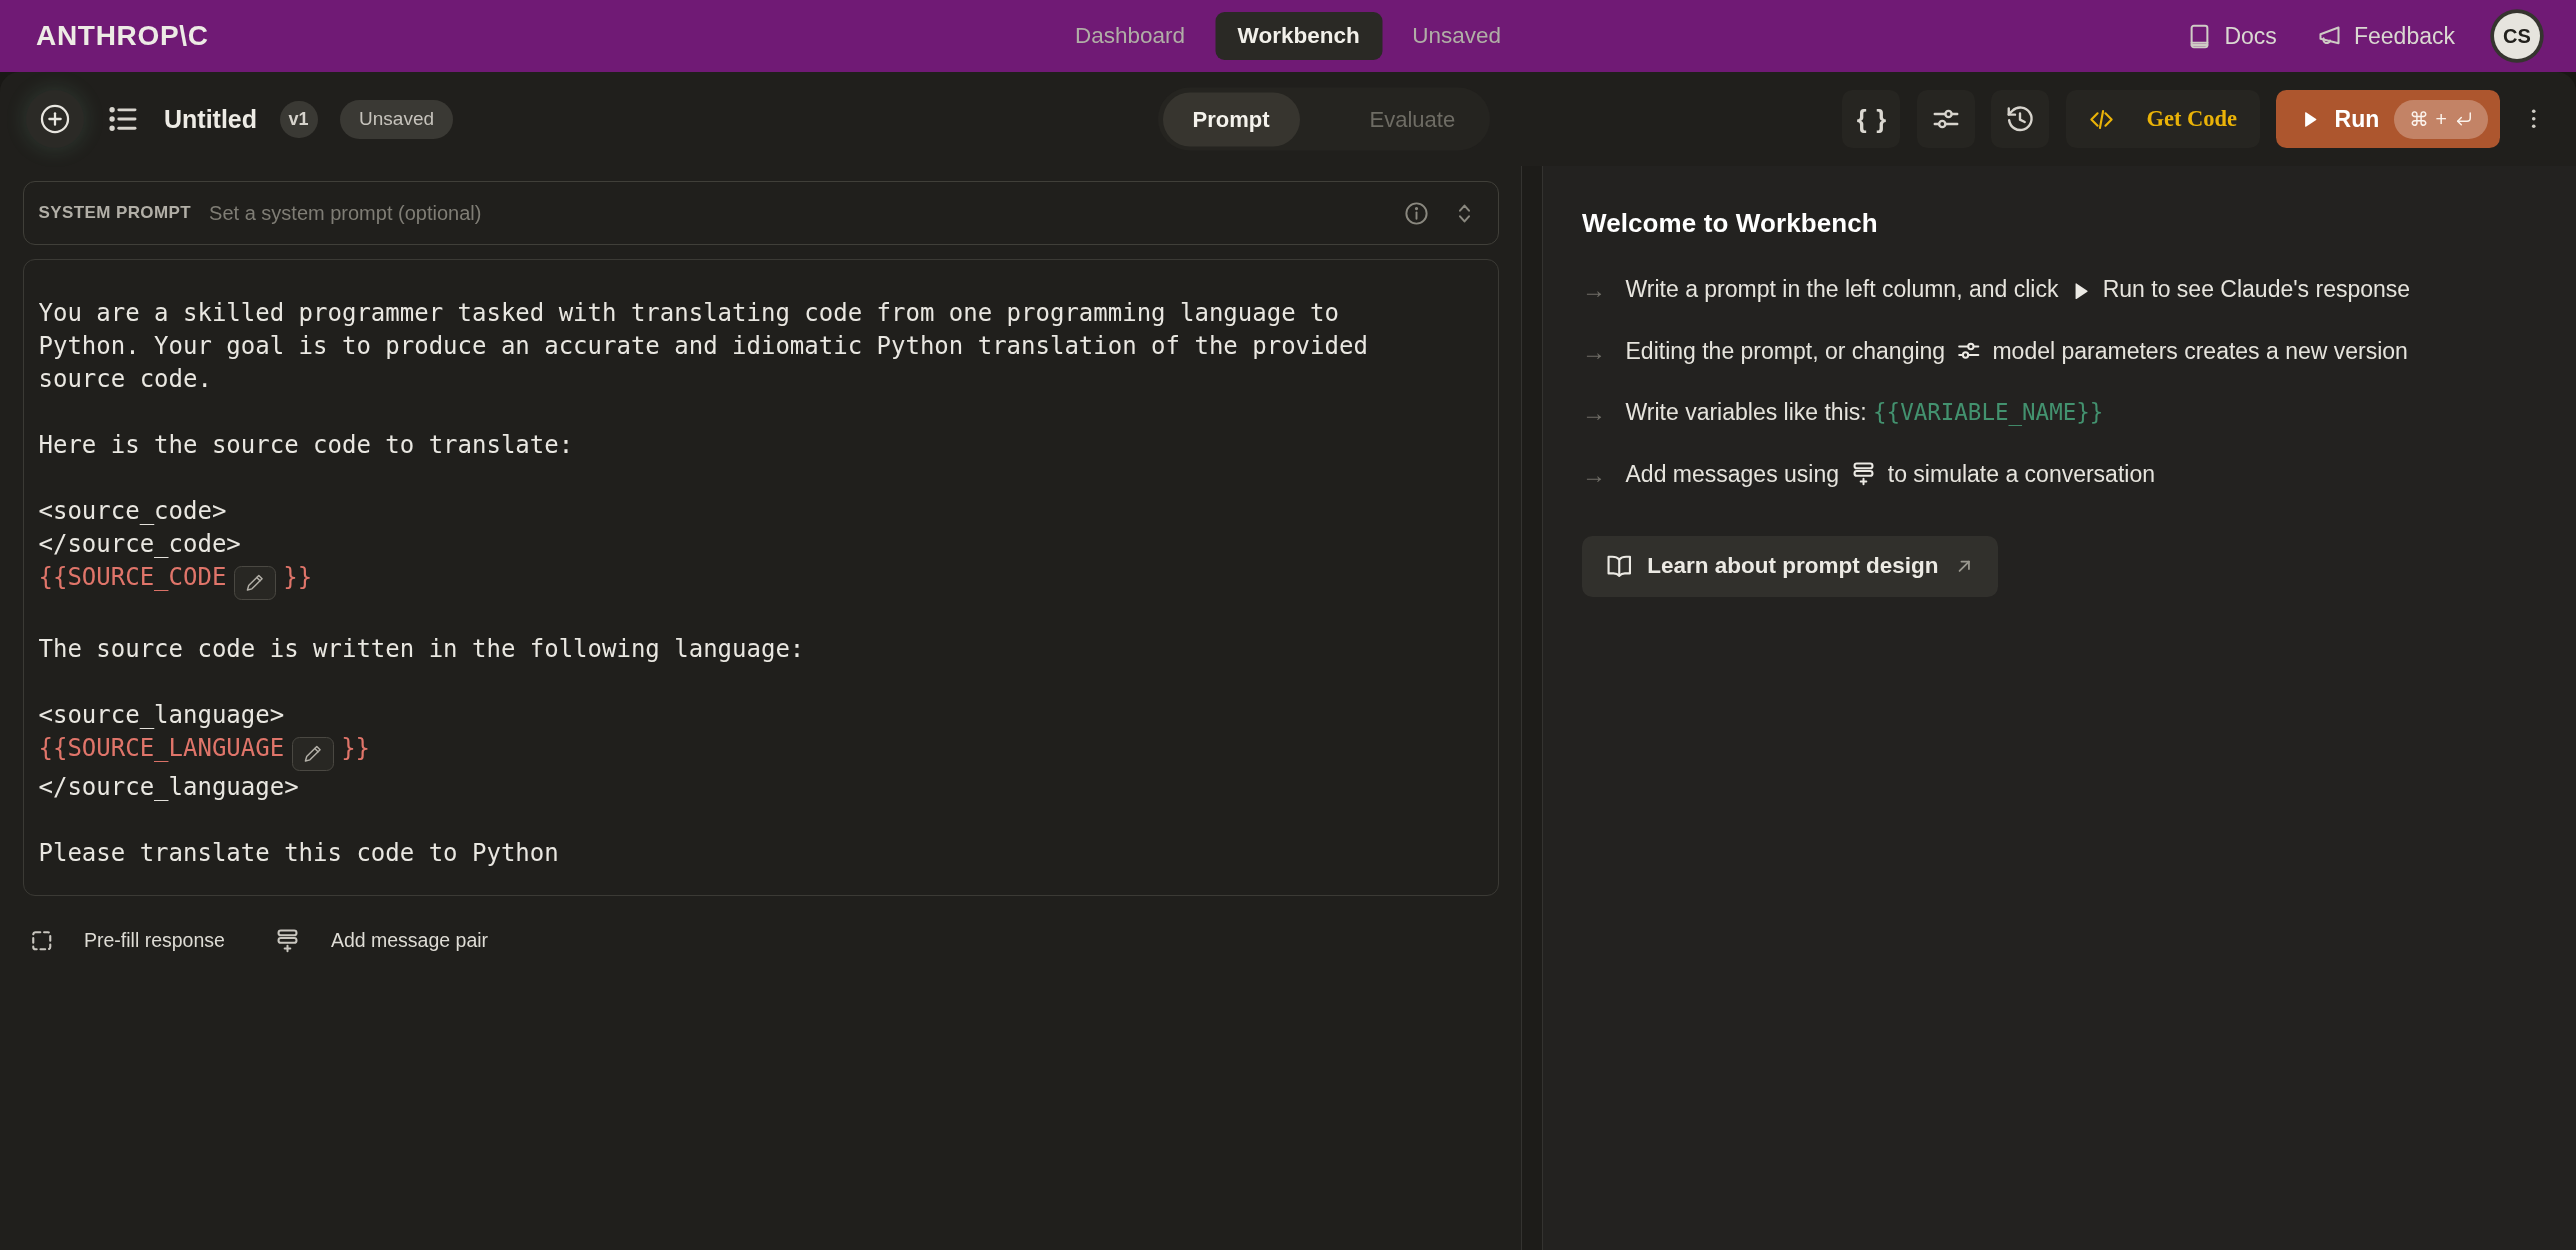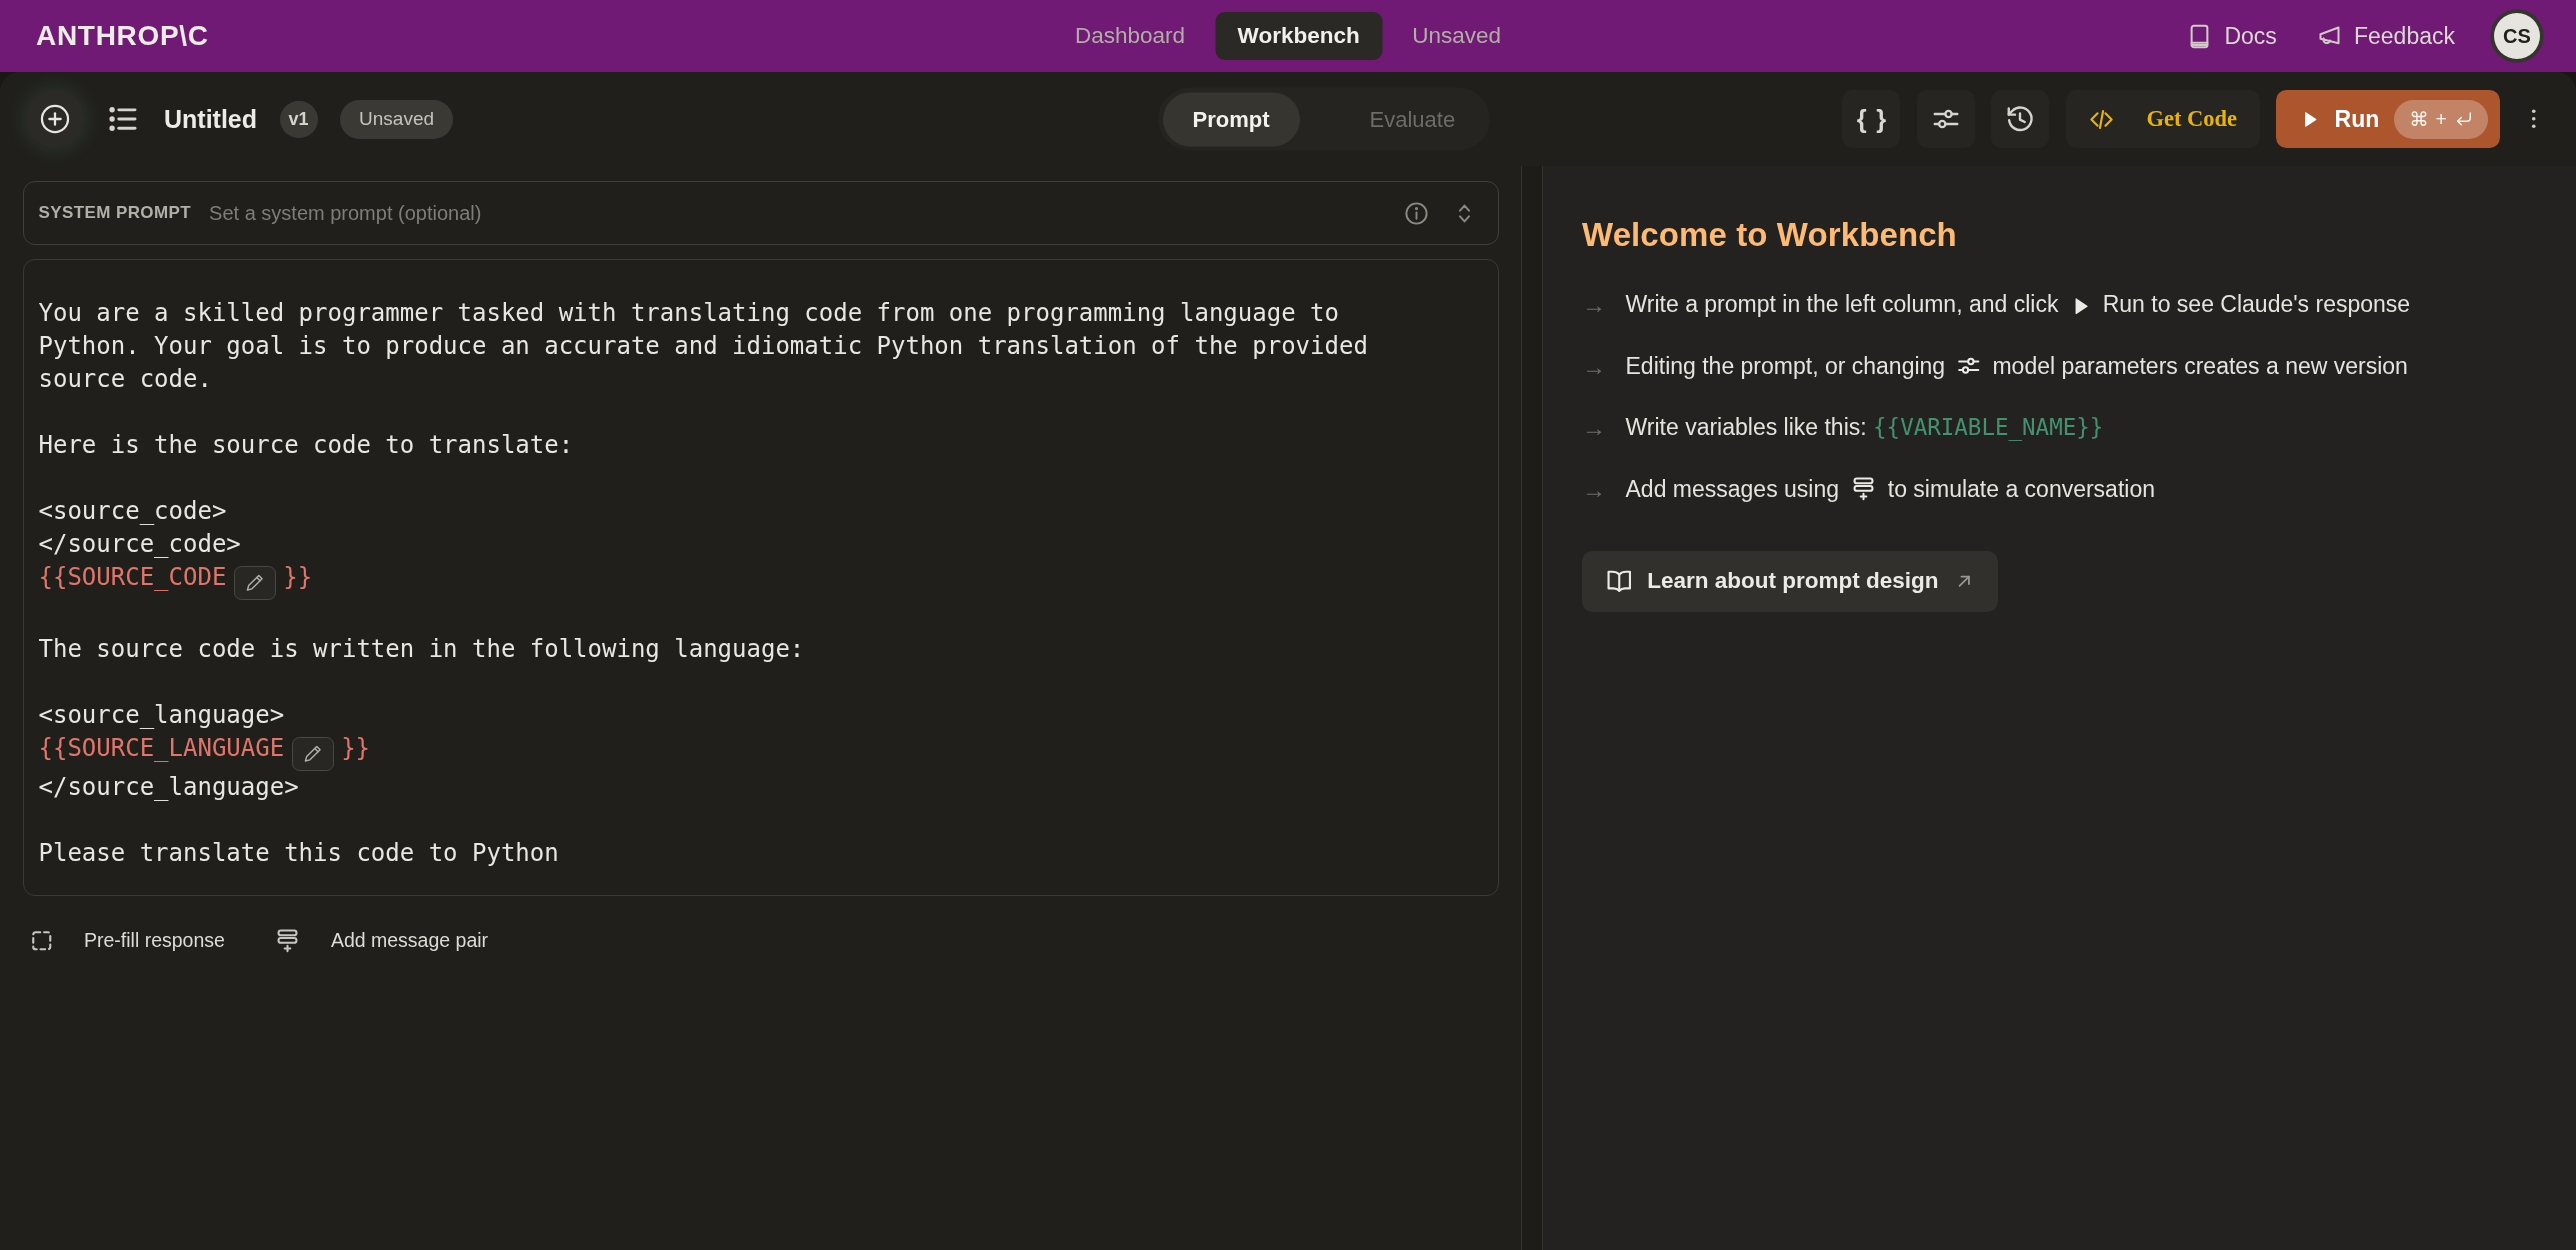--- a/index.html
+++ b/index.html
@@ -69,21 +69,21 @@
   .user-line { min-height:33px; white-space:pre-wrap; }
   .var { color:#e0756a; }
   .pencil-btn { display:inline-flex; align-items:center; justify-content:center; width:42px; height:34px; border:0.7px solid #4a4842; border-radius:7.5px; background:#282723; color:#b2afa7; vertical-align:-7.5px; margin:0 7.5px; cursor:pointer; }
 
   
   .actions-row { display:flex; align-items:center; gap:49px; margin-top:31px; padding-left:6px; }
   .action-btn { display:flex; align-items:center; gap:30px; font-size:19.5px; color:#dedcd5; background:none; border:none; cursor:pointer; font-family:inherit; }
   .action-btn svg { color:#c9c6bf; }
 
   
-  .welcome-title { font-size:33px; font-weight:700; color:#fdba74; letter-spacing:0.1px;margin-top:8px; }
+  .welcome-title { font-size:26px; font-weight:700; color:#ffffff; letter-spacing:0.1px; }
   .welcome-list { margin-top:31px; display:flex; flex-direction:column; gap:22.5px; max-width:891px; }
   .w-item { display:flex; gap:19.5px; font-size:23px; line-height:39px; color:#e6e4dd; }
   .w-arrow { color:#6f6d66; flex:0 0 auto; font-size:24px; }
   .w-body { min-width:0; }
   .w-icon { display:inline-flex; vertical-align:-5.2px; margin:0 4.5px; color:#eceae4; }
   .w-code { font-family:"DejaVu Sans Mono", monospace; color:#43926f; font-size:22.5px; }
   .learn-btn { margin-top:42px; display:inline-flex; align-items:center; gap:14.2px; background:#31302c; border-radius:10.5px; padding:16.5px 22.5px; font-size:22.5px; font-weight:700; color:#eceae4; border:none; cursor:pointer; font-family:inherit; }
   .learn-btn .ext { color:#9a988f; }
 </style>
 </head>

